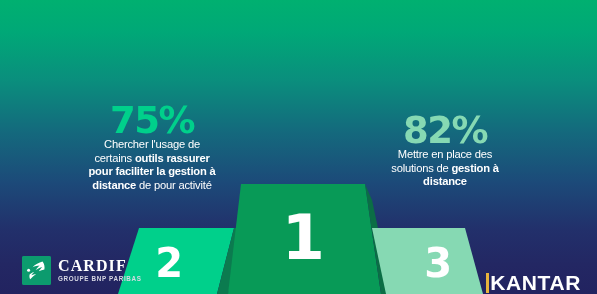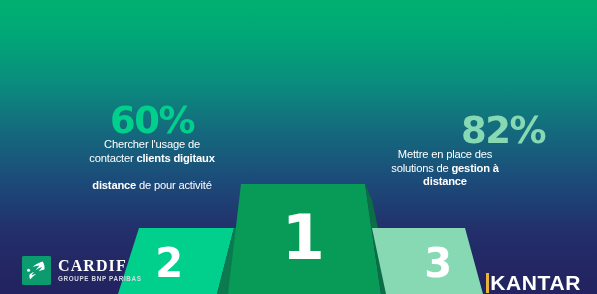--- a/index.html
+++ b/index.html
@@ -119,27 +119,27 @@
 
       <polygon points="372,228 465,228 483,294 386,294" fill="#86d9b3"></polygon>
     </svg>
   </div>
 
   <div class="rank-num" id="rank2">2</div>
   <div class="rank-num" id="rank1">1</div>
   <div class="rank-num" id="rank3">3</div>
 
   <div class="stat" id="stat85">
-    <span class="pct" style="color: rgb(0, 208, 139);">60%</span>
-    <span class="desc"><span>Chercher l'usage de</span><br><span>contacter </span><b>clients digitaux</b><br><br><b>distance</b><span> de pour activité</span></span>
+    <span class="pct" style="color: rgb(0, 208, 139);">75%</span>
+    <span class="desc"><span>Chercher l'usage de</span><br><span>certains </span><b>outils rassurer</b><br><b>pour faciliter la gestion à</b><br><b>distance</b><span> de pour activité</span></span>
   </div>
 
 
   <div class="stat" id="stat82">
-    <span class="pct" style="color: rgb(134, 217, 179); text-align: right;">82%</span>
+    <span class="pct" style="color: rgb(134, 217, 179);">82%</span>
     <span class="desc"><span>Mettre en place des</span><br><span>solutions de </span><b>gestion à</b><br><b>distance</b></span>
   </div>
 
   <div id="cardif">
     <span class="mark">
       <svg width="29" height="29" viewBox="0 0 29 29" xmlns="http://www.w3.org/2000/svg">
         <rect x="0" y="0" width="29" height="29" fill="#0c9b6e"></rect>
         <path d="M20.5 5.5 C17 6.6 13 8.6 10.5 11.2 C12.8 10.3 15.4 9.6 17.6 9.5 C16.2 10.9 14.6 12.6 13.6 14.1 C15.6 12.9 18.2 11.6 20.3 11 C19 12.4 17.6 14 16.8 15.3 C18.5 14.6 20.6 13.9 22.4 13.6 C22.9 10.6 22.3 7.6 20.5 5.5 Z" fill="#ffffff"></path>
         <path d="M8.2 23.3 C9.8 21.4 12 19.3 14.2 17.9 C12.6 18.2 10.7 18.7 9.3 19.3 C10.1 18.1 11.2 16.7 12.2 15.7 C10.6 16.4 8.8 17.4 7.6 18.4 C7.2 20.1 7.4 21.9 8.2 23.3 Z" fill="#ffffff"></path>
         <circle cx="6.6" cy="14.3" r="1.5" fill="#ffffff"></circle>

